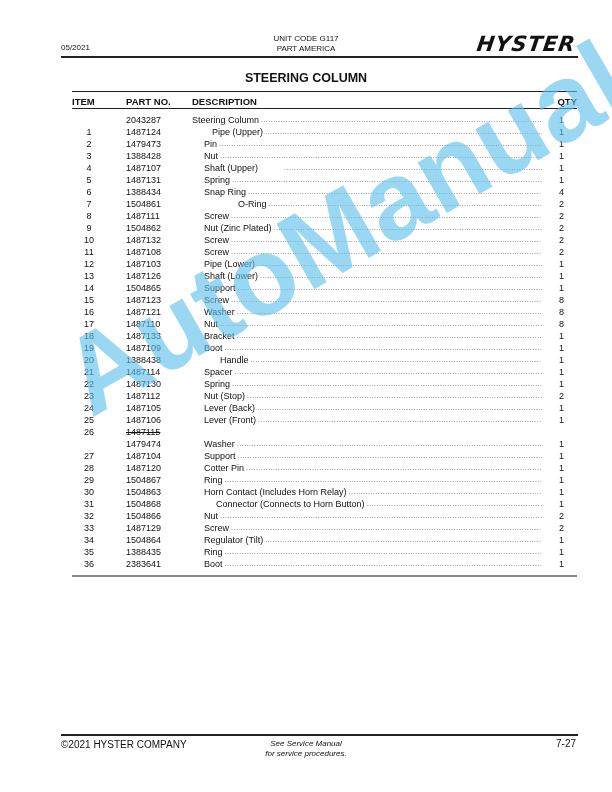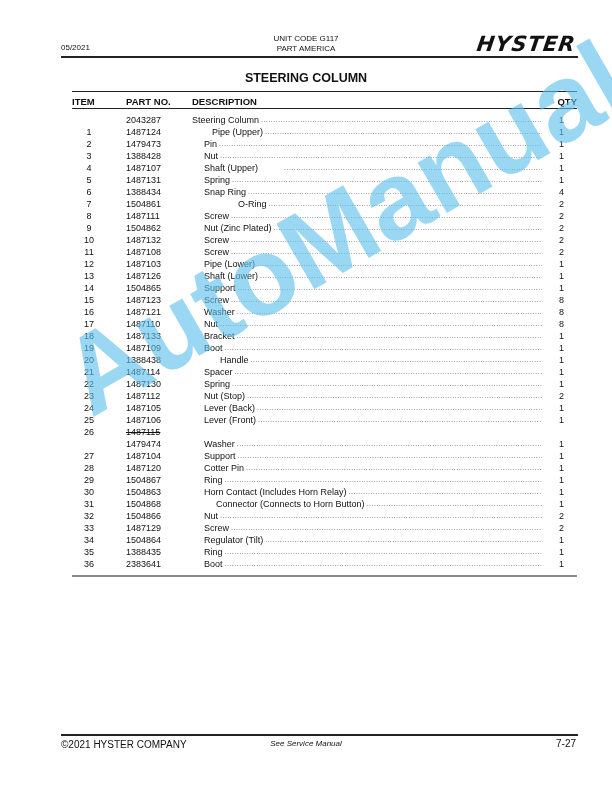--- a/index.html
+++ b/index.html
@@ -390,14 +390,15 @@
   </div>
 
 <div class="abs rule-bottom"></div>
 
 <div class="abs watermark">AutoManual</div>
 
 <div class="abs rule-footer"></div>
 <div class="abs ftr-left">©2021 HYSTER COMPANY</div>
 <div class="abs ftr-center">
   <div>See Service Manual</div>
+  <div>for service procedures.</div>
 </div>
 <div class="abs ftr-right">7-27</div>
 
 </body></html>

